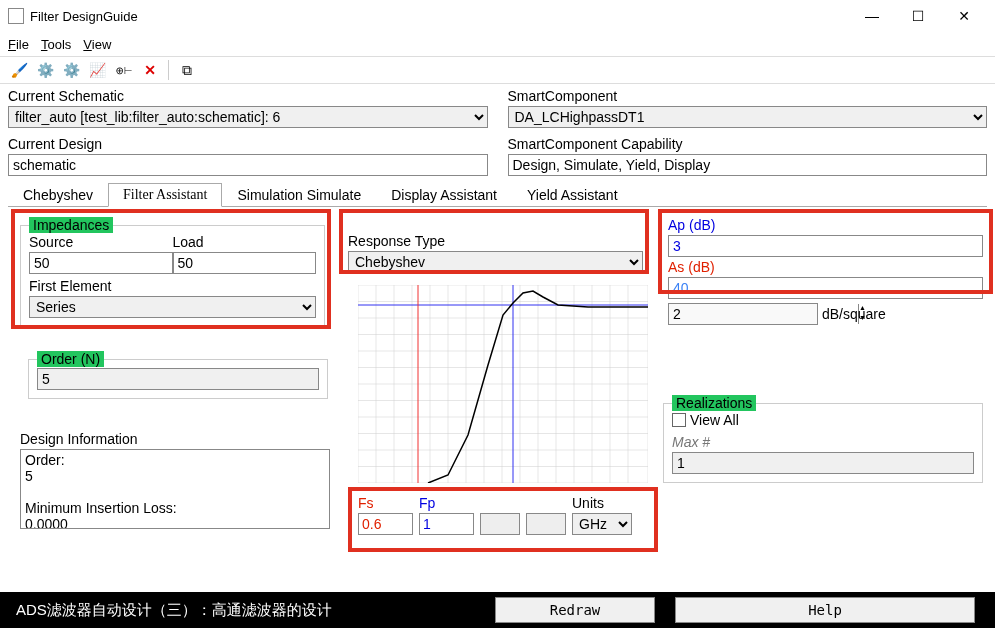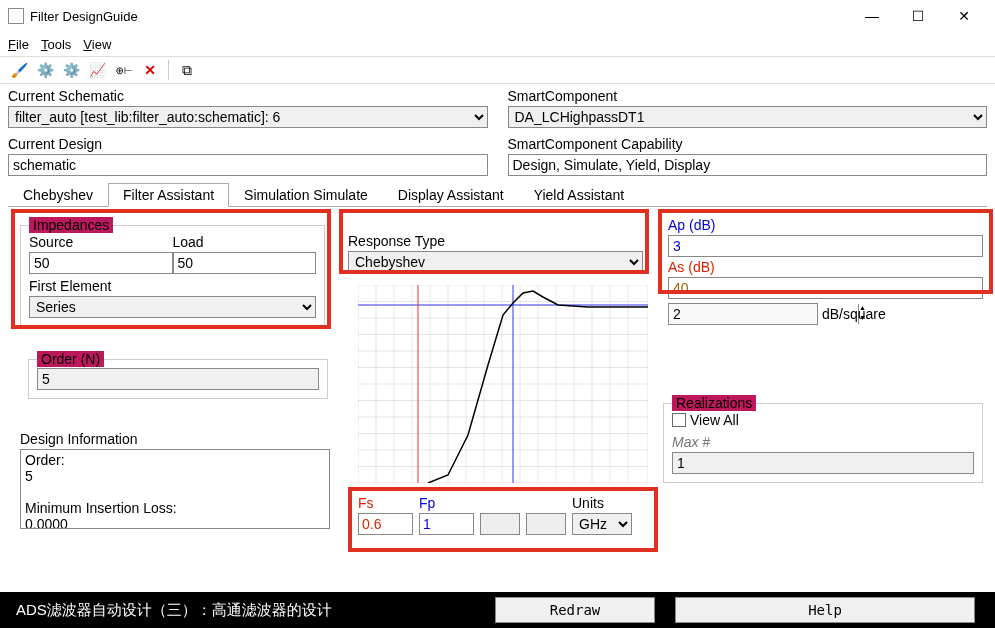--- a/index.html
+++ b/index.html
@@ -17,24 +17,24 @@
 .toolbar .sep { width: 1px; height: 20px; background: #ccc; margin: 0 2px; }
 .content { padding: 4px 8px 0 8px; font-family: "Consolas", "Courier New", monospace; font-size: 14px; }
 .row { display: flex; gap: 20px; margin-bottom: 2px; }
 .col { flex: 1; }
 .flabel { font-size: 14px; margin-bottom: 2px; }
 .finput { width: 100%; height: 22px; border: 1px solid #888; background: #fff; font-family: inherit; font-size: 14px; padding: 0 4px; }
 .finput.ro { background: #f0f0f0; }
 .fselect { width: 100%; height: 22px; border: 1px solid #888; background: #f0f0f0; font-family: inherit; font-size: 14px; padding: 0 2px; }
 .tabs { display: flex; border-bottom: 1px solid #aaa; margin-top: 6px; }
 .tab { padding: 3px 14px; font-size: 14px; border: 1px solid transparent; cursor: pointer; position: relative; top: 1px; }
-.tab.active { border: 1px solid #aaa; border-bottom: 1px solid #fff; background: #fff; }
+.tab.active { border: 1px solid #aaa; border-bottom: 1px solid #fff; background: #fff; font-family: Liberation Serif, serif; }
 .panel { position: relative; height: 370px; }
 .group { border: 1px solid #ccc; padding: 8px; position: relative; margin-top: 10px; }
-.group > .legend { position: absolute; top: -9px; left: 8px; background: #be185d; padding: 0 4px; font-size: 14px; }
+.group > .legend { position: absolute; top: -9px; left: 8px; background: #22c55e; padding: 0 4px; font-size: 14px; }
 .redbox { border: 4px solid #e03020; position: absolute; pointer-events: none; }
 .hl-impedance { left: 3px; top: 2px; width: 320px; height: 120px; }
 .hl-response { left: 331px; top: 2px; width: 310px; height: 65px; }
 .hl-apas { left: 650px; top: 2px; width: 335px; height: 85px; }
 .hl-freq { left: 340px; top: 280px; width: 310px; height: 65px; }
 .impedance-area { position: absolute; left: 12px; top: 8px; width: 305px; }
 .order-area { position: absolute; left: 20px; top: 142px; width: 300px; }
 .design-info { position: absolute; left: 12px; top: 224px; width: 310px; }
 .design-info textarea { width: 100%; height: 80px; border: 1px solid #888; font-family: inherit; font-size: 14px; padding: 2px 4px; resize: none; }
 .response-area { position: absolute; left: 340px; top: 26px; width: 295px; }
@@ -228,21 +228,21 @@
             <option>GHz</option>
           </select>
         </div>
       </div>
     </div>
 
     <div class="apas-area">
       <div class="flabel blue-label">Ap (dB)</div>
       <input class="finput" style="color: rgb(0, 0, 224);" value="3">
       <div class="flabel red-label" style="margin-top:2px">As (dB)</div>
-      <input class="finput" style="color: #a16207;" value="40">
+      <input class="finput" style="color: #3b82f6;" value="40">
     </div>
 
     <div class="dbsq-area">
       <div class="spin">
         <input value="2" style="">
         <div class="spbtns">
             <div>▲</div>
             <div>▼</div>
           </div>
       </div>

